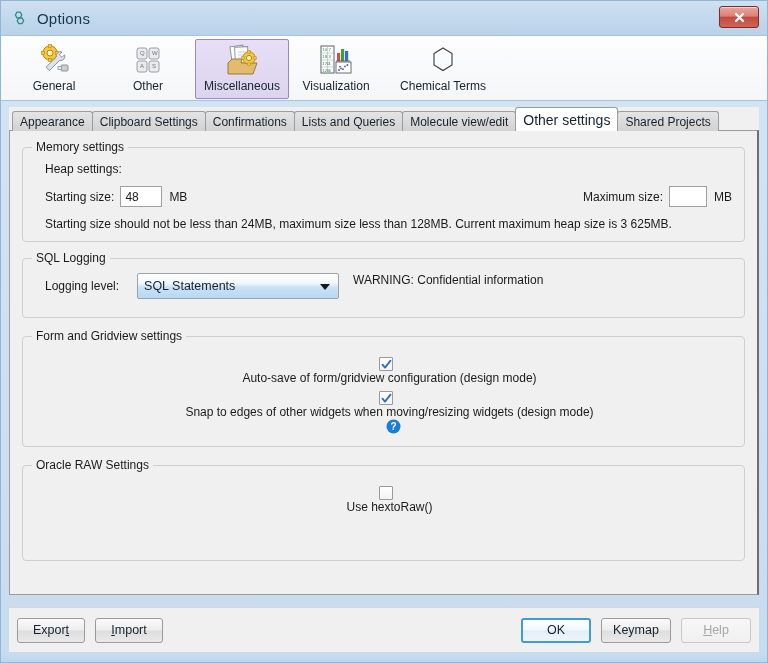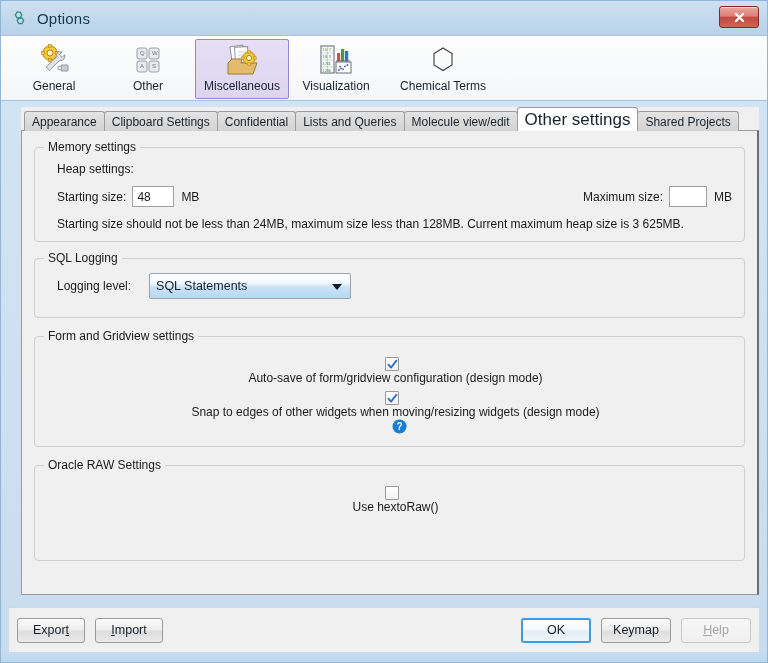--- a/index.html
+++ b/index.html
@@ -67,21 +67,21 @@
   .tb-item.selected {
     background: linear-gradient(180deg,#e6dff5 0%, #ddd4f0 100%);
     border: 1px solid #9b86c9;
   }
   .tb-icon { height: 34px; display:flex; align-items:center; justify-content:center; }
   .tb-label { font-size: 12px; margin-top: 2px; color:#15232e; white-space: nowrap; }
 
   
   #tabpanel {
     position: relative;
-    margin: 6px 8px 0 20px;
+    margin: 6px 8px 0 8px;
     height: 488px;
     background: #f0f0f0;
   }
   #tabstrip {
     display: flex; align-items: flex-end;
     height: 24px;
     padding-left: 3px;
     position: relative; z-index: 2;
   }
   .tab {
@@ -96,21 +96,21 @@
     border-radius: 3px 3px 0 0;
     margin-right: -1px;
     cursor: pointer;
     white-space: nowrap;
   }
   .tab.active {
     height: 24px;
     background: #ffffff;
     border-color: #9c9c9c;
     z-index: 3;
-    font-size: 17px;
+    font-size: 14px;
   }
   #tabbody {
     position: absolute;
     left: 0; right: 0; top: 23px; bottom: 0;
     background: #f0f0f0;
     border: 1px solid #9c9c9c;
     border-right: 2px solid #6e6e6e;
     padding: 8px 10px;
   }
 
@@ -370,21 +370,21 @@
   <div id="tabpanel">
 
     <div id="tabstrip">
       <div class="tab">
           <span>Appearance</span>
         </div>
       <div class="tab">
           <span>Clipboard Settings</span>
         </div>
       <div class="tab">
-          <span>Confidential</span>
+          <span>Confirmations</span>
         </div>
       <div class="tab">
           <span>Lists and Queries</span>
         </div>
       <div class="tab">
           <span>Molecule view/edit</span>
         </div>
       <div class="tab active">
           <span>Other settings</span>
         </div>
@@ -420,20 +420,21 @@
 
         <div class="row" style="margin-left:10px; align-items:flex-start; padding-bottom:8px;">
           <span class="lbl" style="margin-right:18px; margin-top:6px;">Logging level:</span>
 
           <div class="combo">
             <span class="val">SQL Statements</span>
             <span class="arrow"></span>
           </div>
 
           <div style="margin-left:14px; margin-top:0px; line-height:15px;">
+            <div class="lbl">WARNING: Confidential information</div>
           </div>
         </div>
       </div>
 
       <div class="group" style="margin-top:18px;">
         <span class="g-title">Form and Gridview settings</span>
 
         <div class="cbrow">
           <span class="cbox">
             <svg width="11" height="11" viewBox="0 0 11 11">

